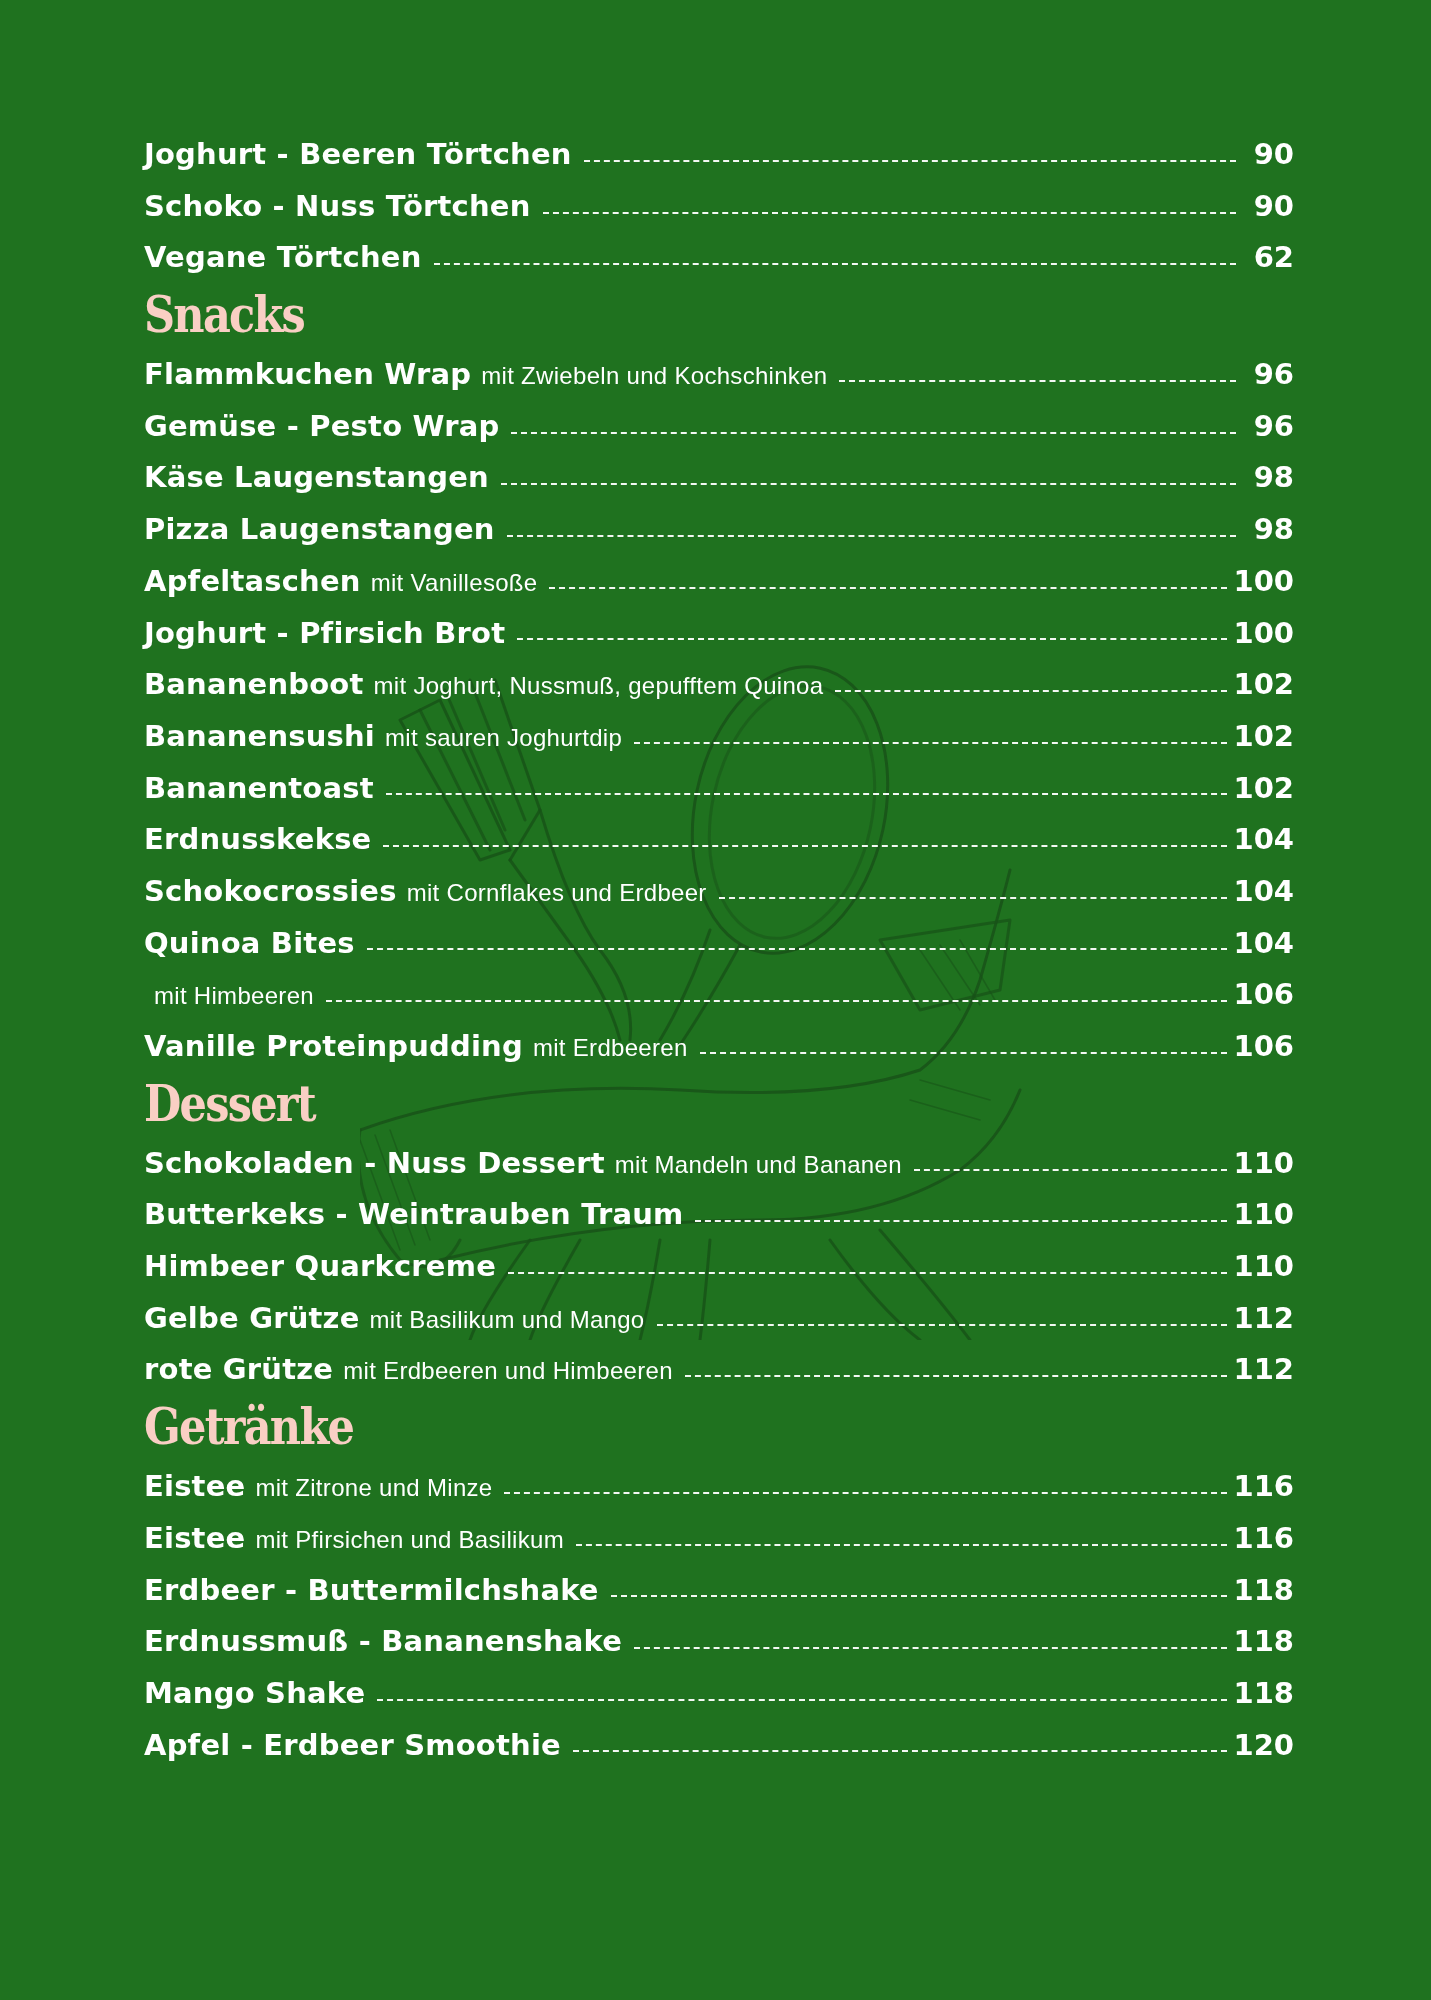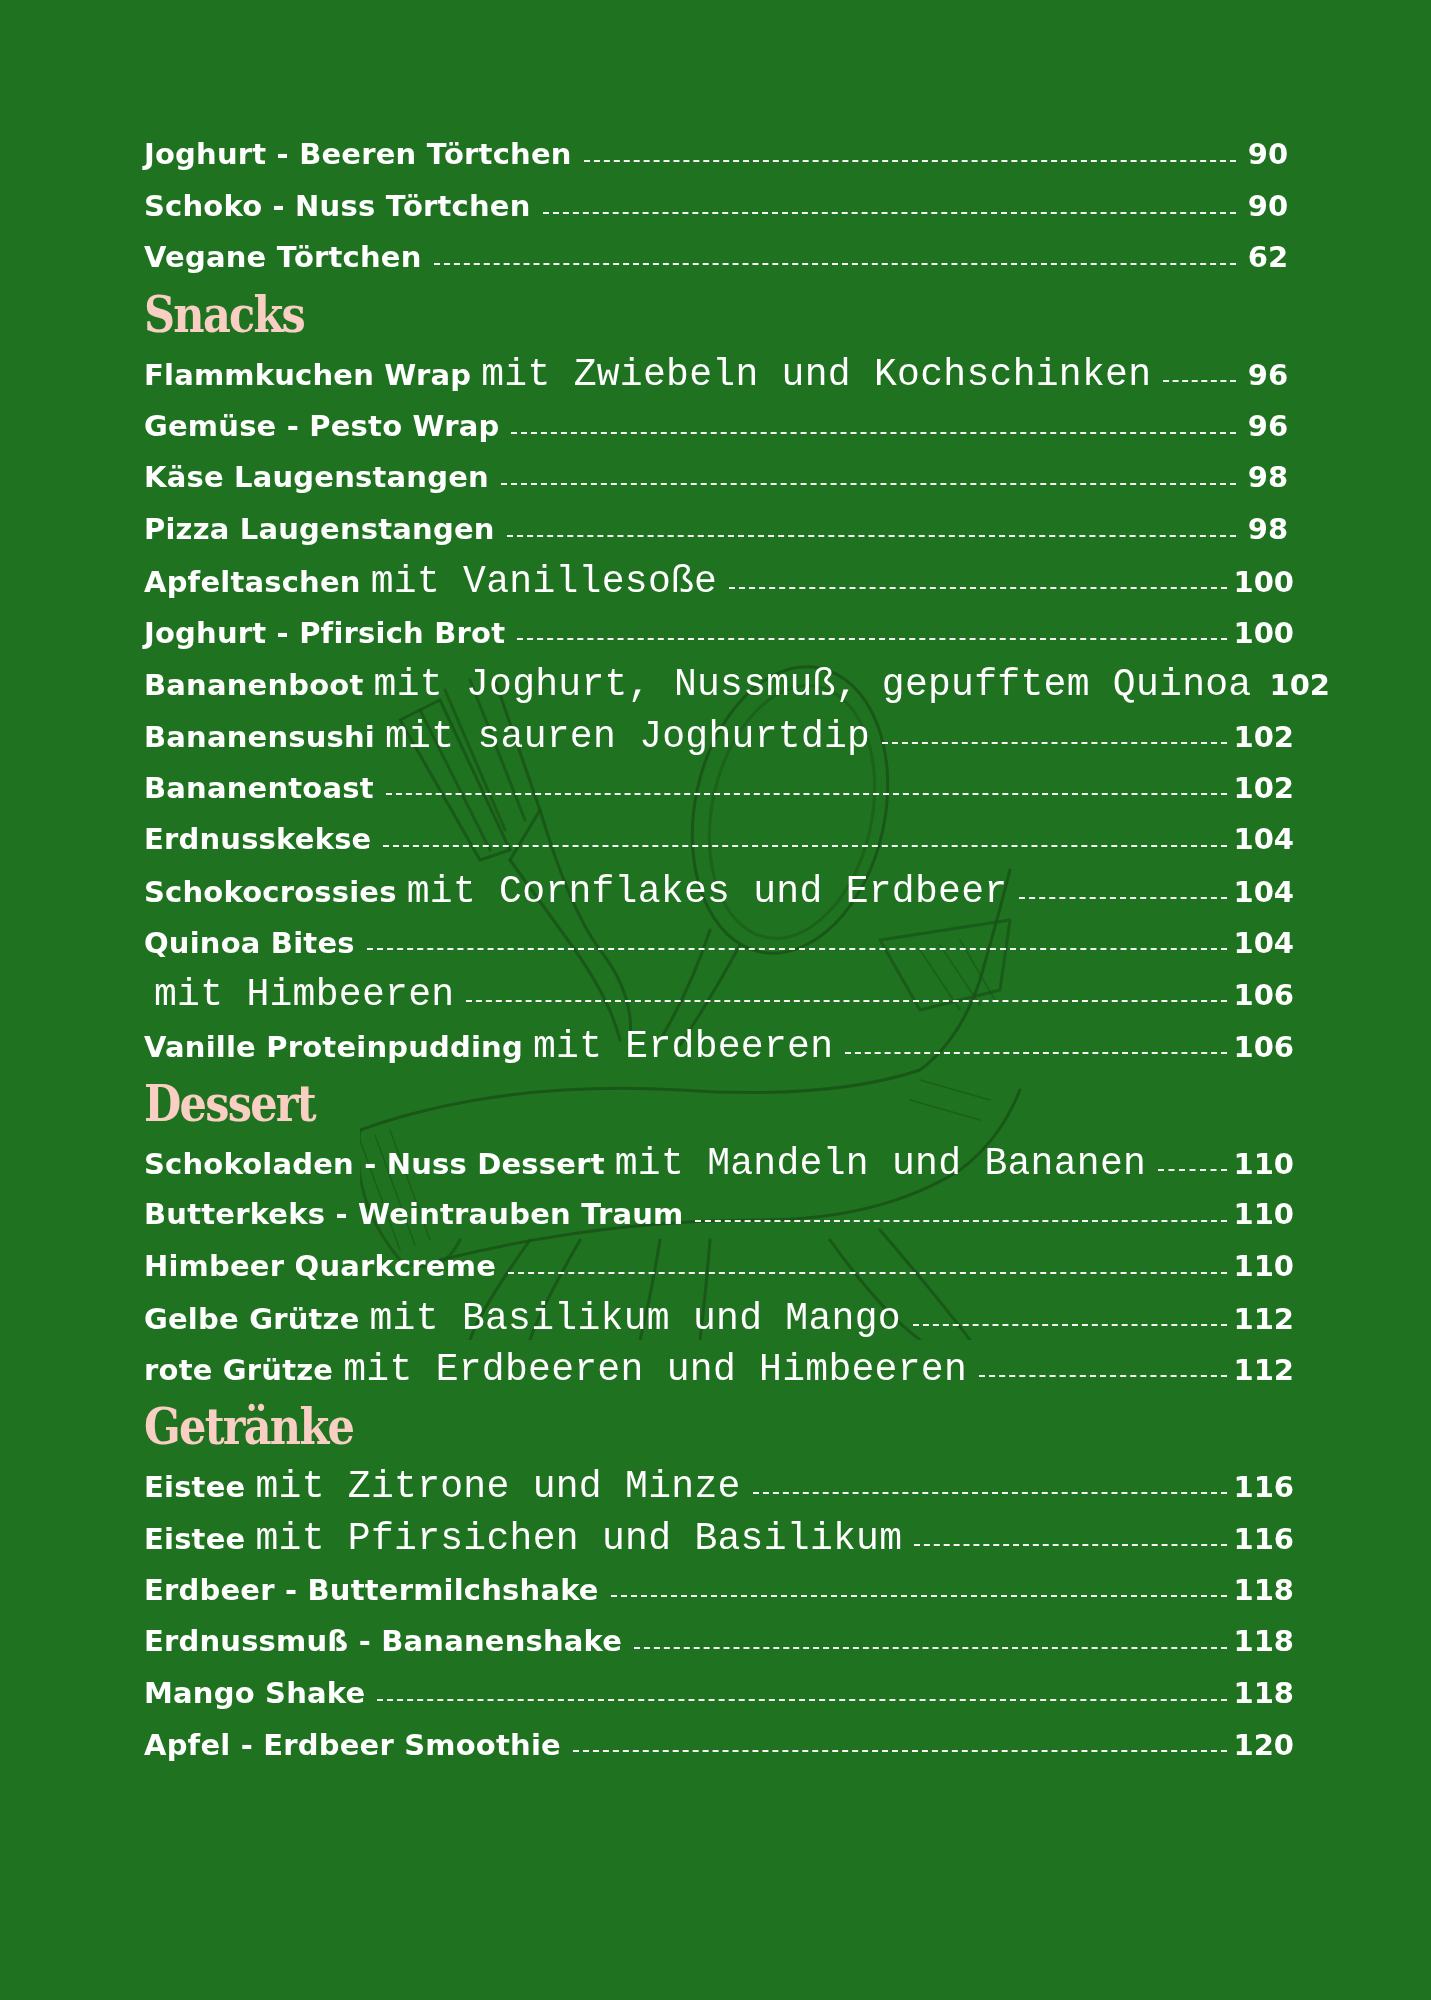--- a/index.html
+++ b/index.html
@@ -18,27 +18,27 @@
     .content {
       position: absolute; left: 144px; top: 129px;
       width: 1150px;
     }
     .row {
       display: flex; align-items: baseline;
       height: 51.7px; line-height: 51.7px;
       font-size: 29px; white-space: nowrap;
     }
     .row .name { font-weight: bold; letter-spacing: 0.2px; }
-    .row .desc { font-weight: normal; margin-left: 10px; font-family: Liberation Mono, monospace; font-size: 38px; letter-spacing: 0.3px; }
+    .row .desc { font-weight: normal; margin-left: 10px; font-family: Liberation Sans, sans-serif; font-size: 24px; letter-spacing: 0.3px; }
     .row .leader {
       flex: 1; margin: 0 6px 0 12px;
       border-bottom: 2px dashed rgba(255,255,255,0.95);
       height: 0; align-self: center; transform: translateY(6px);
     }
-    .row .page { font-weight: bold; min-width: 52px; text-align: center; }
+    .row .page { font-weight: bold; min-width: 52px; text-align: right; }
     .heading {
       font-family: "DejaVu Serif", "Liberation Serif", serif;
       font-weight: bold; color: #f9cfc4;
       font-size: 50px; height: 65px; line-height: 62px;
       letter-spacing: -2px;
       transform: scaleX(0.86); transform-origin: left center;
     }
   </style>
 </head>
 <body>

